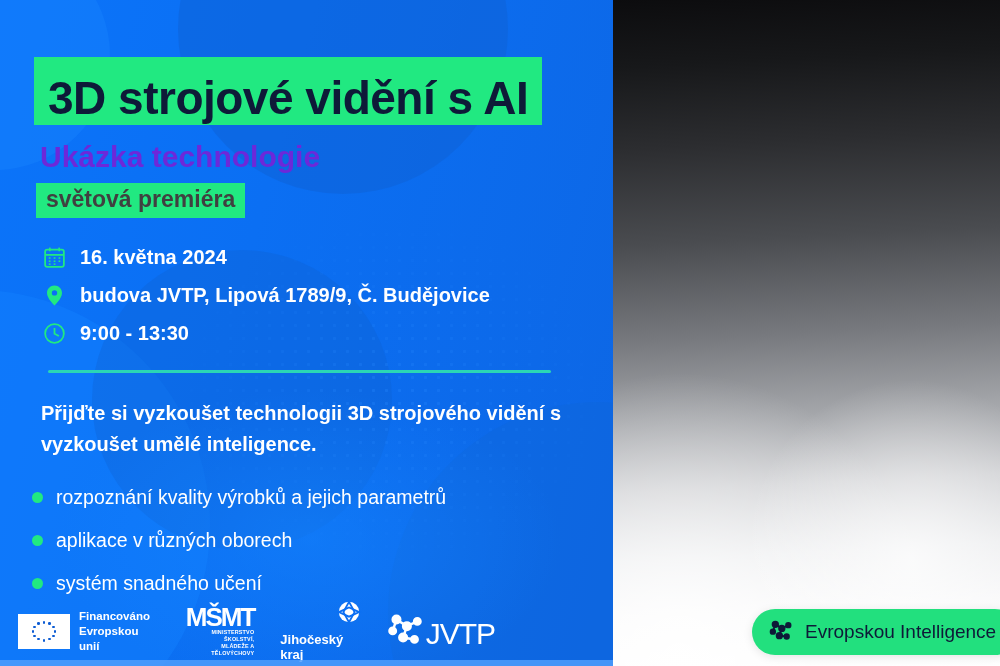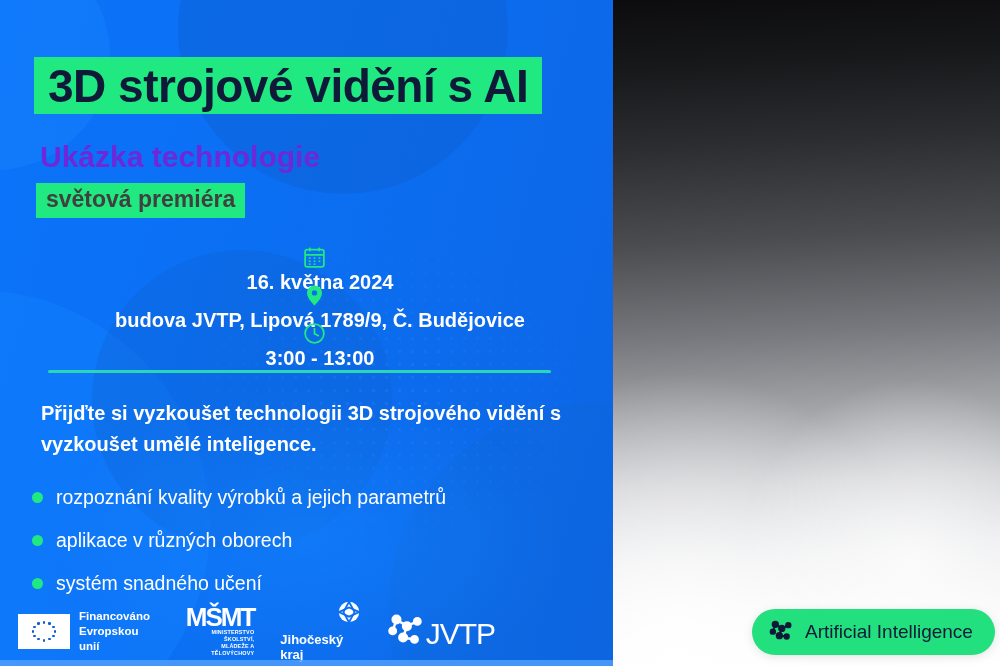--- a/index.html
+++ b/index.html
@@ -41,40 +41,40 @@
   .dots{
     position:absolute;left:120px;top:150px;width:520px;height:470px;
     background-image:radial-gradient(#2a8bff 1.4px, transparent 1.5px);
     background-size:13px 13px;opacity:.30;
     -webkit-mask-image:radial-gradient(60% 55% at 52% 52%, #000 0%, rgba(0,0,0,0) 72%);
             mask-image:radial-gradient(60% 55% at 52% 52%, #000 0%, rgba(0,0,0,0) 72%);
   }
 
   
   .title-box{
-    position:absolute;left:34px;top:57px;height:57px;
-    background:#21e981;display:flex;align-items:center;padding:0 14px;
+    position:absolute;left:34px;top:57px;height:68px;
+    background:#21e981;display:flex;align-items:flex-end;padding:0 14px;
     z-index:6;
   }
   .title-box span{
     font-size:46px;font-weight:bold;color:#0e1a38;letter-spacing:-.5px;
     white-space:nowrap;
   }
   .subtitle{
     position:absolute;left:40px;top:140px;
     font-size:30px;font-weight:bold;color:#6d28d9;white-space:nowrap;
   }
   .premiere{
     position:absolute;left:36px;top:183px;
     background:#21e981;padding:3px 10px 5px 10px;
   }
   .premiere span{font-size:23px;font-weight:bold;color:#404040;white-space:nowrap;}
 
   .meta{position:absolute;left:40px;top:243px;width:560px;}
-  .meta-row{display:flex;align-items:center;margin-bottom:9px;height:29px;flex-direction:column;}
+  .meta-row{display:flex;align-items:center;margin-bottom:9px;height:29px;}
   .meta-ico{width:28px;height:28px;margin-right:12px;flex:0 0 28px;display:flex;align-items:center;justify-content:center;}
   .meta-txt{font-size:20px;font-weight:bold;color:#fff;white-space:nowrap;}
 
   .divider{
     position:absolute;left:48px;top:370px;width:503px;height:3px;
     background:#2bd6b4;border-radius:2px;
   }
 
   .lead{
     position:absolute;left:41px;top:398px;width:540px;
@@ -168,21 +168,21 @@
         <span class="meta-txt">budova JVTP, Lipová 1789/9, Č. Budějovice</span>
       </div>
 
       <div class="meta-row">
         <span class="meta-ico">
           <svg width="25" height="25" viewBox="0 0 24 24" fill="none" stroke="#21e981" stroke-width="1.7">
             <circle cx="12" cy="12" r="9"></circle>
             <polyline points="12,6.6 12,12.2 16.2,14.4"></polyline>
           </svg>
         </span>
-        <span class="meta-txt">3:00 - 13:00</span>
+        <span class="meta-txt">9:00 - 13:30</span>
       </div>
     </div>
 
     <div class="lead">Přijďte si vyzkoušet technologii 3D strojového vidění s vyzkoušet umělé inteligence.</div>
 
     <div class="bullets">
       <div class="bullet">
         <span class="bdot"></span>
         <span class="btxt">rozpoznání kvality výrobků a jejich parametrů</span>
       </div>
@@ -279,16 +279,16 @@
           <line x1="9" y1="9" x2="6" y2="18"></line>
           <circle cx="9" cy="9" r="3.4"></circle>
             <circle cx="17" cy="14" r="3.4"></circle>
           <circle cx="25" cy="10" r="2.8"></circle>
             <circle cx="14" cy="23" r="3.4"></circle>
           <circle cx="23" cy="24" r="2.8"></circle>
             <circle cx="6" cy="18" r="2.8"></circle>
         </g>
       </svg>
     </span>
-    <span class="ai-txt">Artificial Intelligence</span>
+    <span class="ai-txt">Evropskou Intelligence</span>
   </div>
 
 </div>
 
 </body></html>

